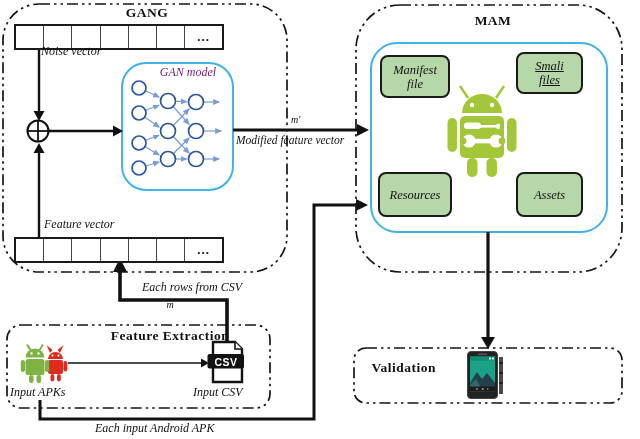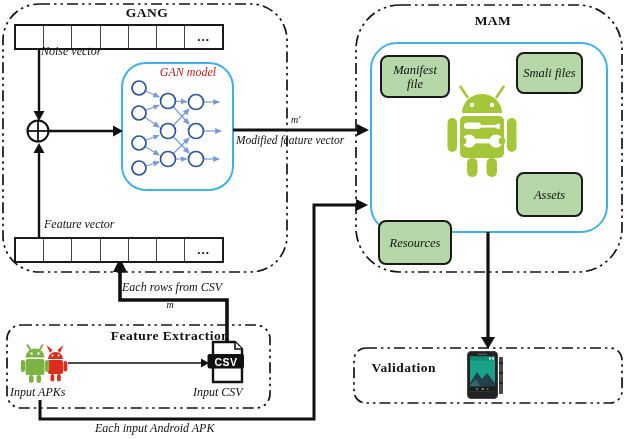--- a/index.html
+++ b/index.html
@@ -8,21 +8,21 @@
   #lines{position:absolute;left:0;top:0;width:640px;height:439px;}
   .lbl{position:absolute;font-style:italic;font-size:12px;line-height:1.1;white-space:nowrap;color:#111;}
   .title{position:absolute;font-style:normal;font-weight:bold;font-size:13.5px;letter-spacing:.5px;
          color:#111;text-align:center;}
   .vec{position:absolute;width:206px;height:22px;border:2px solid #1a1a1a;background:#fff;display:flex;}
   .vec .cell{flex:1;border-right:1.5px solid #444;}
   .vec .cell:last-child{border-right:none;flex:1.35;display:flex;align-items:center;justify-content:center;
         font-weight:bold;font-size:13px;letter-spacing:1px;}
   .gbox{position:absolute;background:#b6d7a8;border:2px solid #1a1a1a;border-radius:8px;
         display:flex;align-items:center;justify-content:center;text-align:center;
-        font-style:italic;font-size:12.5px;line-height:1.12;padding:2px;box-sizing:border-box;}
+        font-style:italic;font-size:12.5px;line-height:1.12;padding:14px;box-sizing:border-box;}
   .small{font-size:10px;}
   .csvtxt{position:absolute;left:208px;top:356px;width:36px;text-align:center;color:#fff;
           font-family:"Liberation Sans",sans-serif;font-weight:bold;font-size:10.5px;letter-spacing:.5px;}
 </style>
 </head>
 <body>
 
 <div id="stage">
 
   <svg id="lines" viewBox="0 0 640 439">
@@ -194,46 +194,46 @@
     <div class="cell"></div>
       <div class="cell"></div>
     <div class="cell"></div>
       <div class="cell"></div>
     <div class="cell"></div>
       <div class="cell"></div>
     <div class="cell">...</div>
   </div>
   <div class="lbl" style="left:41px;top:45px;">Noise vector</div>
 
-  <div class="lbl" style="left:138px;top:66px;width:100px;text-align:center;color:#b91c1c;">GAN model</div>
+  <div class="lbl" style="left:138px;top:66px;width:100px;text-align:center;color:#701a75;">GAN model</div>
 
   <div class="lbl small" style="left:291px;top:114px;">m'</div>
   <div class="lbl" style="left:236px;top:134px;font-size:11.5px;">Modified feature vector</div>
 
   <div class="lbl" style="left:44px;top:218px;">Feature vector</div>
   <div class="vec" style="left:14px;top:237px;">
     <div class="cell"></div>
       <div class="cell"></div>
     <div class="cell"></div>
       <div class="cell"></div>
     <div class="cell"></div>
       <div class="cell"></div>
     <div class="cell">...</div>
   </div>
 
-  <div class="lbl" style="left:122px;top:281px;">Each rows from CSV</div>
+  <div class="lbl" style="left:122px;top:281px;padding-left:20px;">Each rows from CSV</div>
   <div class="lbl small" style="left:162px;top:299px;width:16px;text-align:center;">m</div>
 
   <div class="gbox" style="left:380px;top:55px;width:70px;height:43px;">
     <span>Manifest file</span>
     </div>
-  <div class="gbox" style="left:516px;top:52px;width:67px;height:42px;">
+  <div class="gbox" style="left:516px;top:52px;width:67px;height:42px;text-decoration:underline;">
     <span>Smali files</span>
     </div>
-  <div class="gbox" style="left:378px;top:172px;width:74px;height:45px;margin-top:48px;">
+  <div class="gbox" style="left:378px;top:172px;width:74px;height:45px;">
     <span>Resources</span>
     </div>
   <div class="gbox" style="left:516px;top:172px;width:67px;height:45px;">
     <span>Assets</span>
     </div>
 
 
   <div class="title" style="left:8px;top:328px;width:260px;margin-left:32px;">Feature Extraction</div>
   <div class="lbl" style="left:10px;top:386px;">Input APKs</div>
   <div class="lbl" style="left:193px;top:386px;">Input CSV</div>

